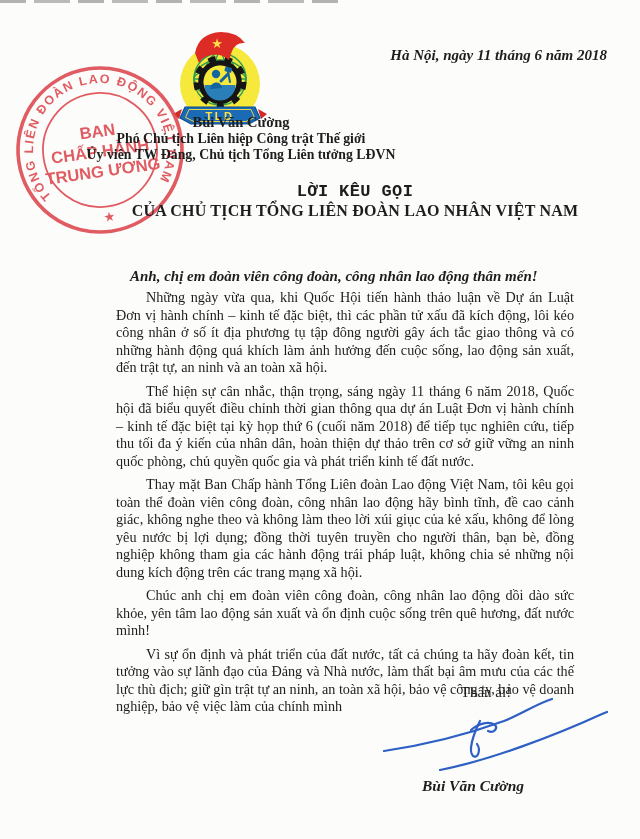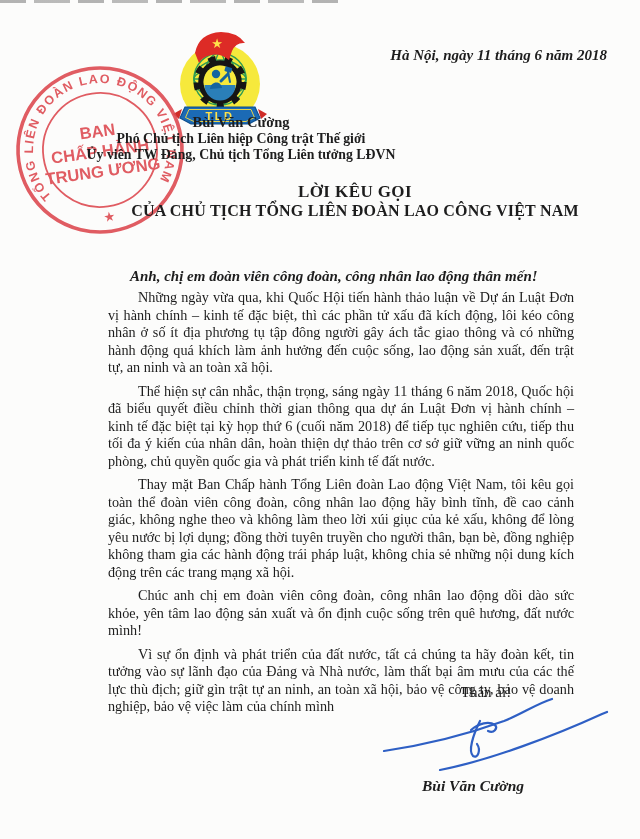--- a/index.html
+++ b/index.html
@@ -34,32 +34,32 @@
     position:absolute;top:114px;left:0;width:482px;
     text-align:center;font-weight:bold;font-size:13.8px;line-height:16.5px;
     z-index:2;
   }
   .signer-block .name{font-size:14.5px;}
   
   .title-block{
     position:absolute;top:183px;left:105px;right:35px;
     text-align:center;font-weight:bold;line-height:18.5px;z-index:2;
   }
-  .title-line1{font-size:17px;letter-spacing:.4px;}
+  .title-line1{font-size:17px;letter-spacing:.4px;font-family:Liberation Mono, monospace;}
   .title-line2,.title-line3{font-size:16px;letter-spacing:.2px;}
   
   .body-block{
     position:absolute;top:267px;left:100px;width:474px;
     font-size:14.2px;line-height:17.5px;text-align:justify;
   }
   .salutation{
     font-weight:bold;font-style:italic;font-size:15px;
     text-indent:30px;margin:0 0 4px 0;line-height:18px;
   }
-  .body-block p.para{margin:0 0 6px 8px;text-indent:30px;}
+  .body-block p.para{margin:0 0 6px 16px;text-indent:30px;}
   
   .valediction{
     position:absolute;top:684px;left:371px;width:230px;
     text-align:center;font-size:15px;
   }
   .signature-svg{position:absolute;left:376px;top:697px;width:242px;height:80px;}
   .signer-name-bottom{
     position:absolute;top:777px;left:368px;width:210px;
     text-align:center;font-weight:bold;font-style:italic;font-size:15.5px;
   }
@@ -135,21 +135,21 @@
   </svg>
 
   <div class="signer-block">
     <div class="name">Bùi Văn Cường</div>
     <div>Phó Chủ tịch Liên hiệp Công trật Thế giới</div>
     <div>Ủy viên TW Đảng, Chủ tịch Tổng Liên tưởng LĐVN</div>
   </div>
 
   <div class="title-block">
     <div class="title-line1">LỜI KÊU GỌI</div>
-    <div class="title-line2">CỦA CHỦ TỊCH TỔNG LIÊN ĐOÀN LAO CÔNG VIỆT NAM</div>
+    <div class="title-line2">CỦA CHỦ TỊCH TỔNG LIÊN ĐOÀN LAO NHÂN VIỆT NAM</div>
   </div>
 
   <div class="body-block">
     <p class="salutation">Anh, chị em đoàn viên công đoàn, công nhân lao động thân mến!</p>
     <p class="para">Những ngày vừa qua, khi Quốc Hội tiến hành thảo luận về Dự án Luật Đơn vị hành chính – kinh tế đặc biệt, thì các phần tử xấu đã kích động, lôi kéo công nhân ở số ít địa phương tụ tập đông người gây ách tắc giao thông và có những hành động quá khích làm ảnh hưởng đến cuộc sống, lao động sản xuất, đến trật tự, an ninh và an toàn xã hội.</p>
     <p class="para">Thể hiện sự cân nhắc, thận trọng, sáng ngày 11 tháng 6 năm 2018, Quốc hội đã biểu quyết điều chỉnh thời gian thông qua dự án Luật Đơn vị hành chính – kinh tế đặc biệt tại kỳ họp thứ 6 (cuối năm 2018) để tiếp tục nghiên cứu, tiếp thu tối đa ý kiến của nhân dân, hoàn thiện dự thảo trên cơ sở giữ vững an ninh quốc phòng, chủ quyền quốc gia và phát triển kinh tế đất nước.</p>
     <p class="para">Thay mặt Ban Chấp hành Tổng Liên đoàn Lao động Việt Nam, tôi kêu gọi toàn thể đoàn viên công đoàn, công nhân lao động hãy bình tĩnh, đề cao cảnh giác, không nghe theo và không làm theo lời xúi giục của kẻ xấu, không để lòng yêu nước bị lợi dụng; đồng thời tuyên truyền cho người thân, bạn bè, đồng nghiệp không tham gia các hành động trái pháp luật, không chia sẻ những nội dung kích động trên các trang mạng xã hội.</p>
     <p class="para">Chúc anh chị em đoàn viên công đoàn, công nhân lao động dồi dào sức khỏe, yên tâm lao động sản xuất và ổn định cuộc sống trên quê hương, đất nước mình!</p>
     <p class="para">Vì sự ổn định và phát triển của đất nước, tất cả chúng ta hãy đoàn kết, tin tưởng vào sự lãnh đạo của Đảng và Nhà nước, làm thất bại âm mưu của các thế lực thù địch; giữ gìn trật tự an ninh, an toàn xã hội, bảo vệ công ty, bảo vệ doanh nghiệp, bảo vệ việc làm của chính mình</p>
   </div>

